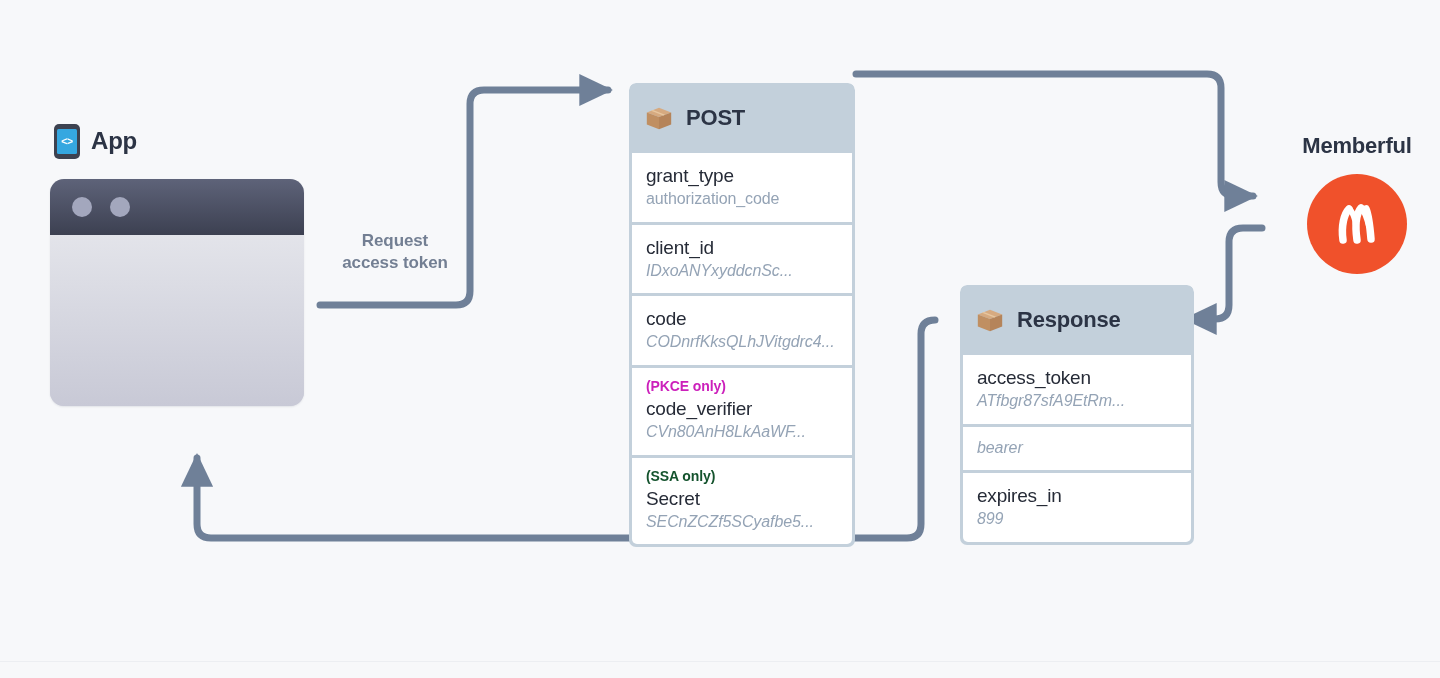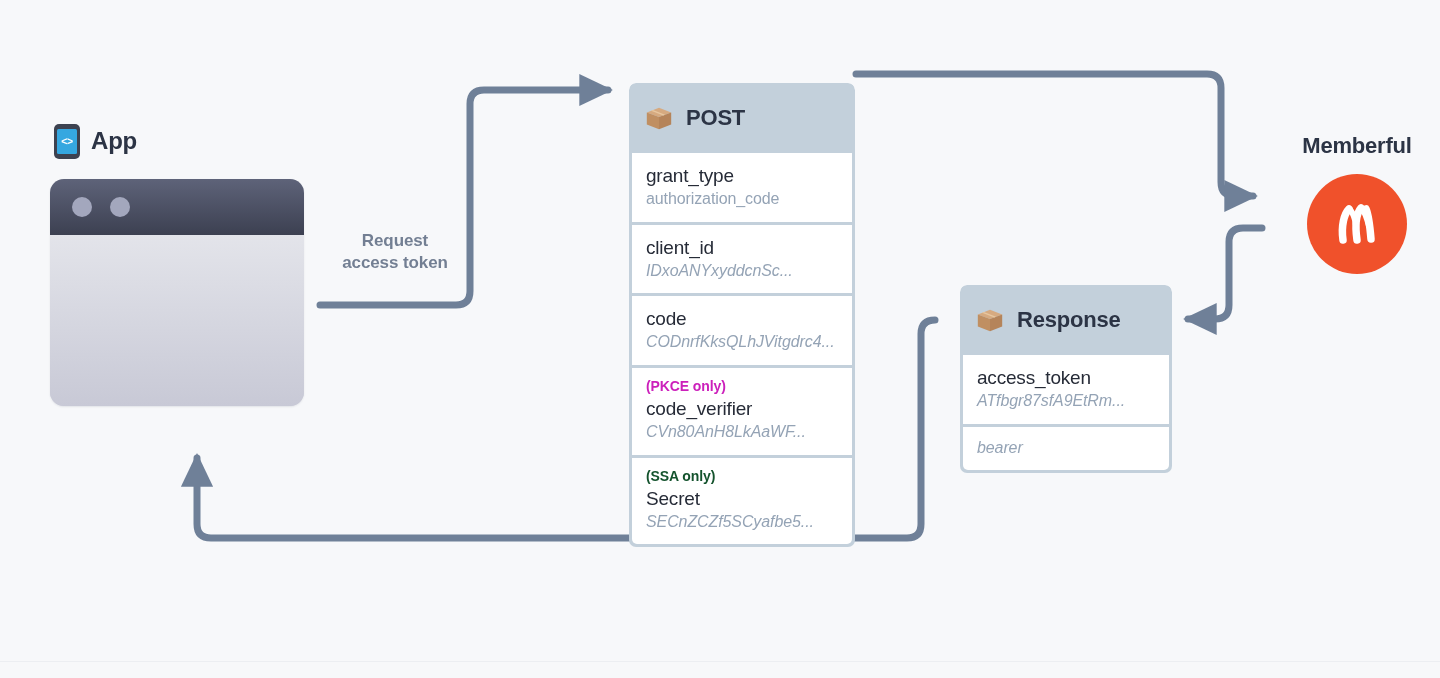--- a/index.html
+++ b/index.html
@@ -108,21 +108,21 @@
     letter-spacing: -0.1px;
   }
 
   
   .card {
     position: absolute;
     border-radius: 7px;
     overflow: hidden;
   }
   #post-card  { left: 629px; top: 40px;  width: 226px; margin-top: 43px; }
-  #resp-card  { left: 960px; top: 285px; width: 212px; }
+  #resp-card  { left: 960px; top: 285px; width: 234px; }
 
   .card-header {
     background: #c3d0db;
     display: flex;
     align-items: center;
     gap: 12px;
     padding: 0 15px;
     height: 70px;
     border-radius: 7px 7px 0 0;
   }
@@ -294,20 +294,24 @@
       </svg>
       <div class="card-header-title">Response</div>
     </div>
     <div class="card-rows">
       <div class="card-row">
         <div class="row-key">access_token</div>
         <div class="row-val italic">ATfbgr87sfA9EtRm...</div>
       </div>
       <div class="card-row">
         <div class="row-val italic">bearer</div>
+      </div>
+      <div class="card-row">
+        <div class="row-key">expires_in</div>
+        <div class="row-val italic">899</div>
       </div>
     </div>
   </div>
 
   <div id="memberful-node">
     <div id="memberful-title">Memberful</div>
     <div id="memberful-logo">
       <svg width="64" height="56" viewBox="0 0 64 56">
         <g fill="none" stroke="#ffffff" stroke-width="7.5" stroke-linecap="round">
           <path d="M18 44 C 16 30, 19 18, 24 13"></path>

